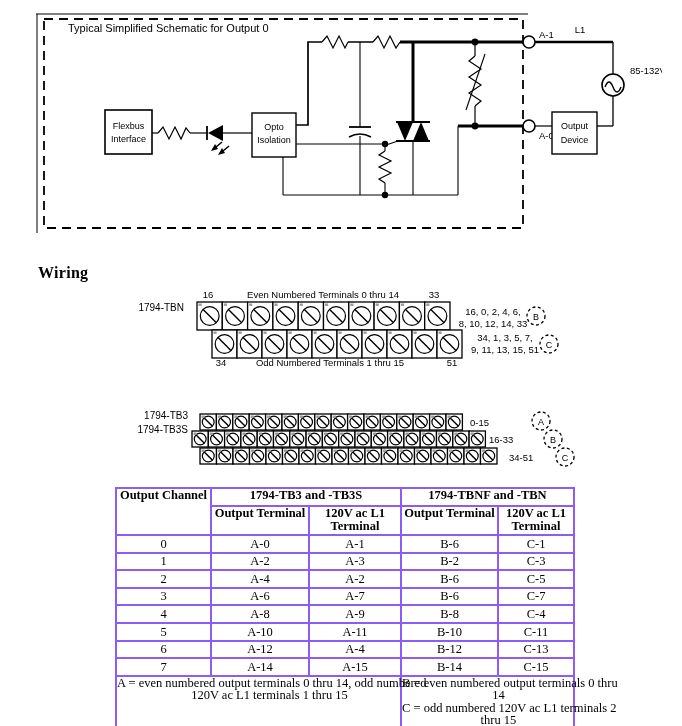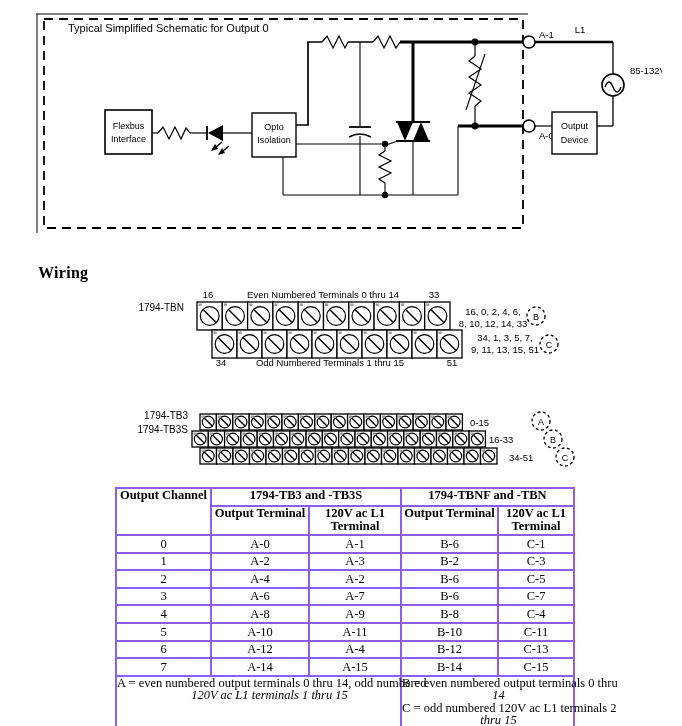--- a/index.html
+++ b/index.html
@@ -19,21 +19,21 @@
       border-collapse:collapse;table-layout:fixed;
       font-family:"Liberation Serif",serif;border:1px solid #000;border-top:2px solid #000;}
   .channel-table th,.channel-table td{border:2px solid #8b5cf6;padding:0;}
   .channel-table th{font-size:12.5px;font-weight:bold;text-align:center;line-height:1.05;}
   .th-top{height:16px;vertical-align:top;padding-top:1px;}
   .th-sub{height:27px;vertical-align:top;padding-top:1px;}
   .channel-table td{font-size:12.5px;text-align:center;height:15.6px;line-height:1;}
   .fn-cell{vertical-align:top;text-align:left;height:49px;
       font-size:10.5px;padding:2px 3px 2px 3px;line-height:1.45;}
   .fn-line{white-space:nowrap;}
-  .fn-line.cont{padding-left:22px;font-style:italic;}
+  .fn-line.cont{padding-left:22px;}
 </style>
 </head>
 <body>
 
 <div class="page">
 
   <svg class="schematic-svg" width="682" height="258" viewBox="0 0 682 258">
 
     <g>
       <line x1="36" y1="14" x2="528" y2="14" stroke="#000" stroke-width="1"></line>

